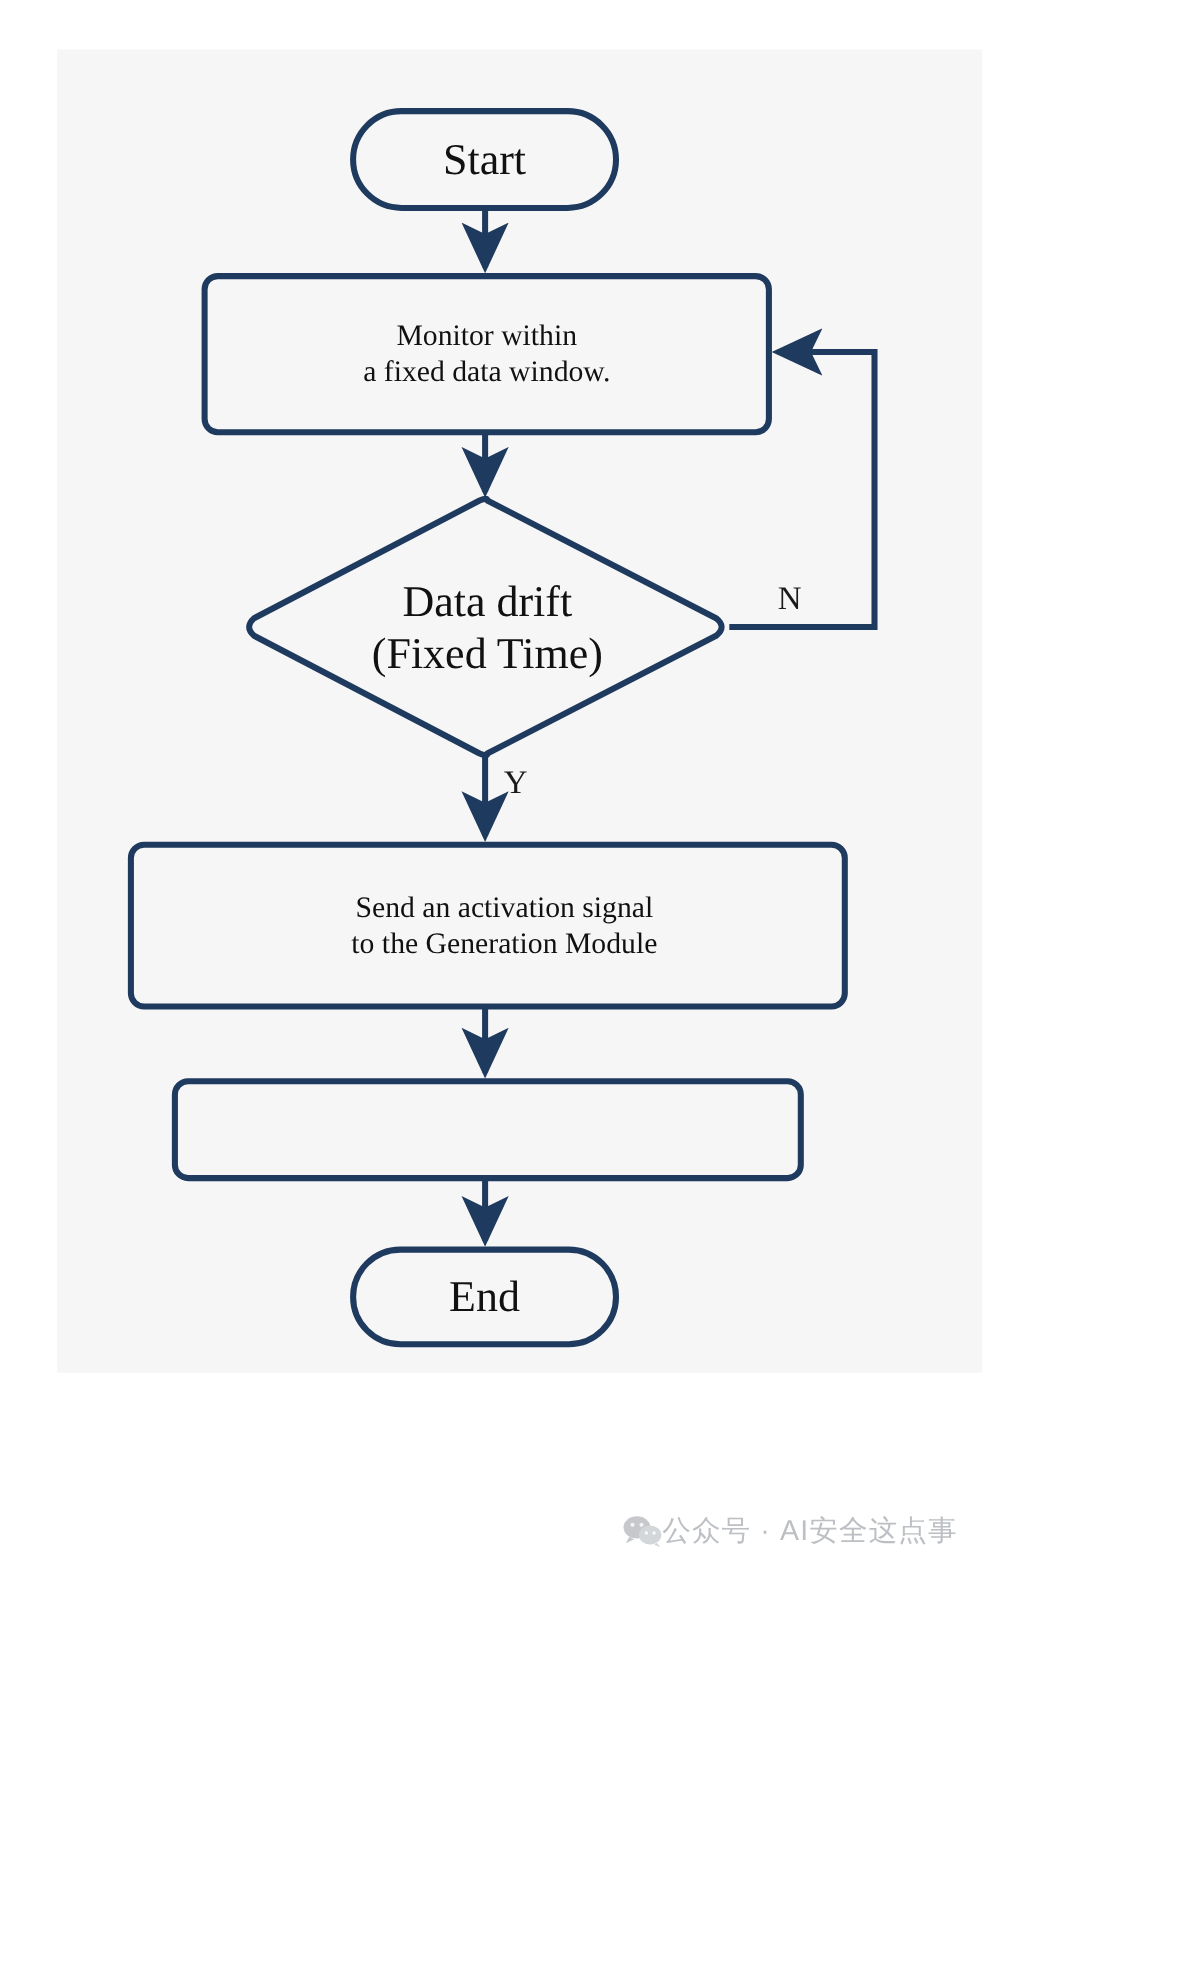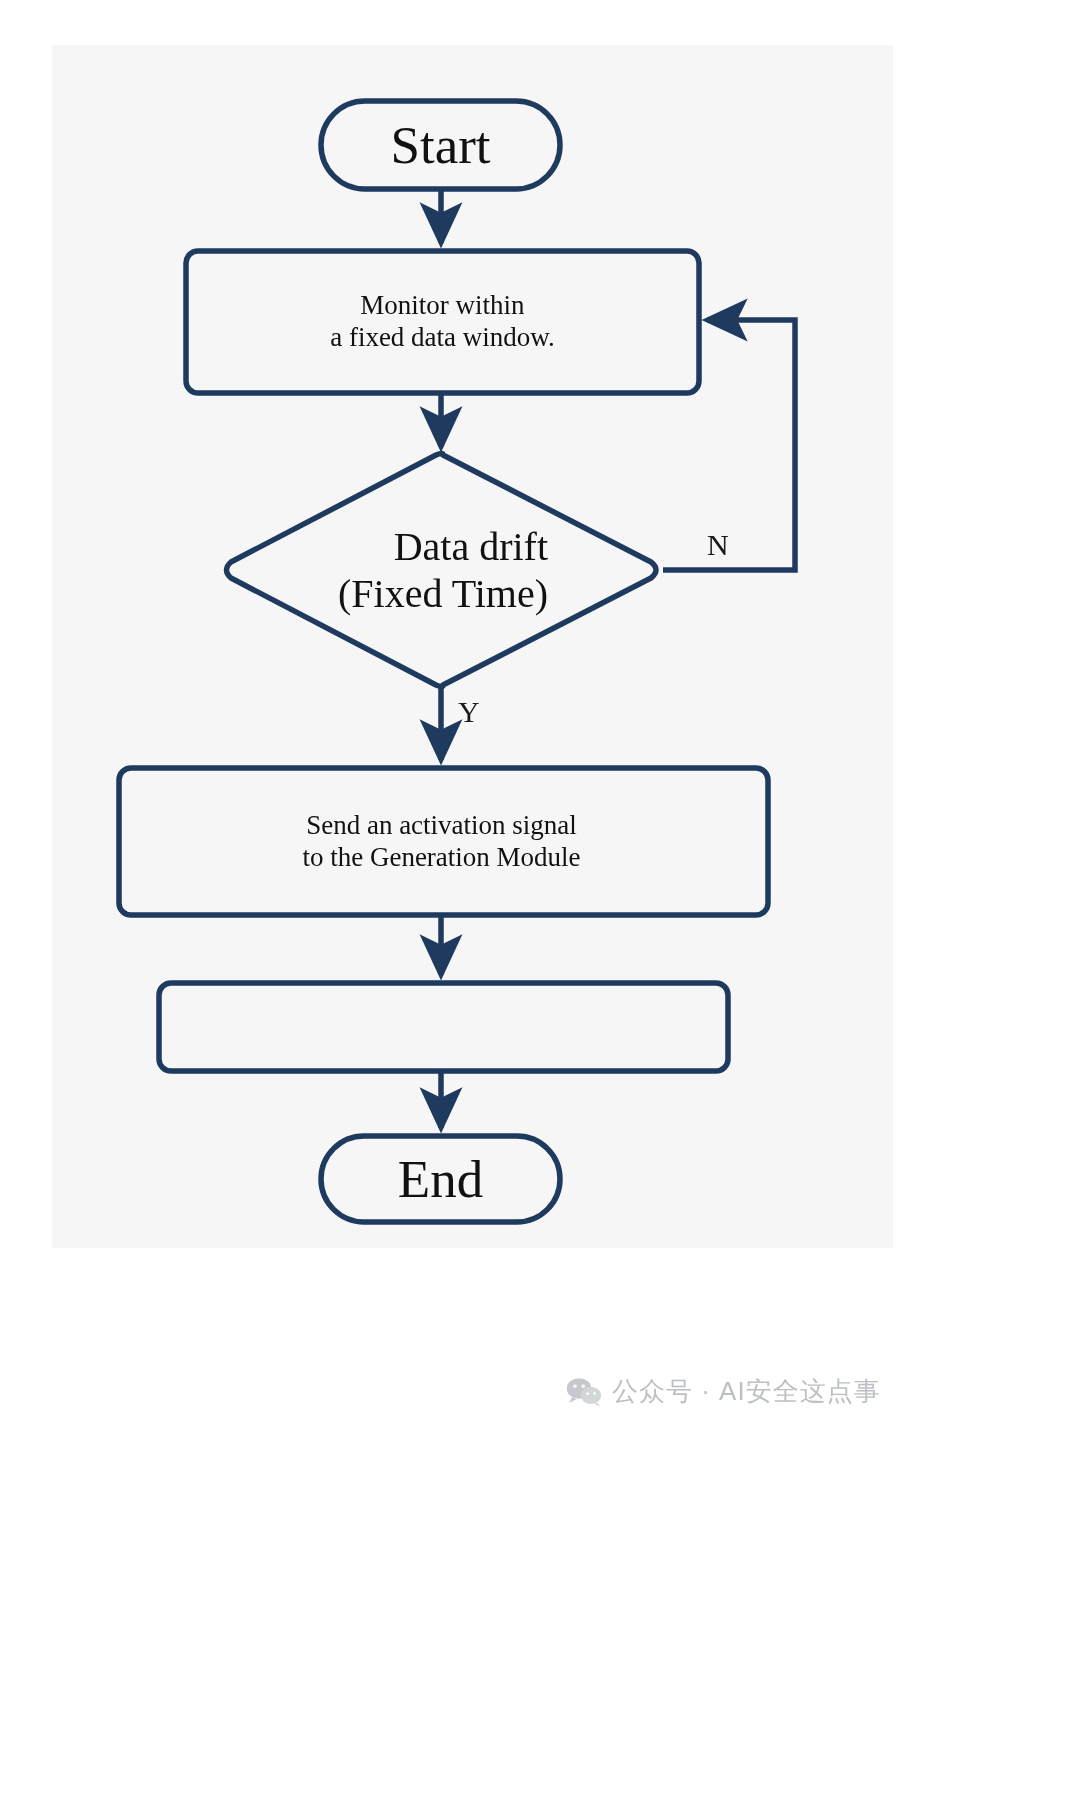--- a/index.html
+++ b/index.html
@@ -30,33 +30,33 @@
     display:flex;
     align-items:center;
     justify-content:center;
     text-align:center;
     color:#111111;
     font-family:"Liberation Serif", serif;
     line-height:1.18;
     white-space:pre-line;
     pointer-events:none;
   }
-  .terminal-label{font-size:53px;}
+  .terminal-label{font-size:40px;}
   .process-label{font-size:27px;}
-  .decision-label{font-size:40px;text-align:right;}
+  .decision-label{font-size:40px;}
   .edge-label{
     position:absolute;
     font-family:"Liberation Serif", serif;
     font-size:30px;
     color:#1a1a1a;
   }
   #watermark{
     position:absolute;
     left:566px;top:1374px;
-    display:flex;align-items:center;gap:10px;
+    display:flex;align-items:center;
     color:#b9bcc0;
     font-family:"Liberation Sans", sans-serif;
     font-size:26px;
     letter-spacing:1px;
     opacity:.95;
   }
   #watermark .wm-text{white-space:nowrap;}
   .wechat-icon{display:block;}
   .hit{position:absolute;background:transparent;}
 </style>
@@ -106,21 +106,21 @@
   </svg>
 
   <div class="node-label terminal-label" style="left:321px;top:101px;width:239px;height:88px;">Start</div>
 
   <div class="node-label process-label" style="left:186px;top:251px;width:513px;height:142px;">Monitor within
 a fixed data window.</div>
 
   <div class="node-label decision-label" style="left:231px;top:500px;width:424px;height:140px;">Data drift
 (Fixed Time)</div>
 
-  <div class="node-label process-label" style="left:117px;top:768px;width:649px;height:147px;">Send an activation signal
+  <div class="node-label process-label" style="left:134px;top:768px;width:649px;height:147px;">Send an activation signal
 to the Generation Module</div>
 
 
   <div class="node-label terminal-label" style="left:321px;top:1136px;width:239px;height:86px;">End</div>
 
   <div class="edge-label" style="left:707px;top:528px;">N</div>
 
   <div class="edge-label" style="left:458px;top:695px;">Y</div>
 
   <div class="hit" style="left:321px;top:101px;width:239px;height:88px;border-radius:44px;"></div>

